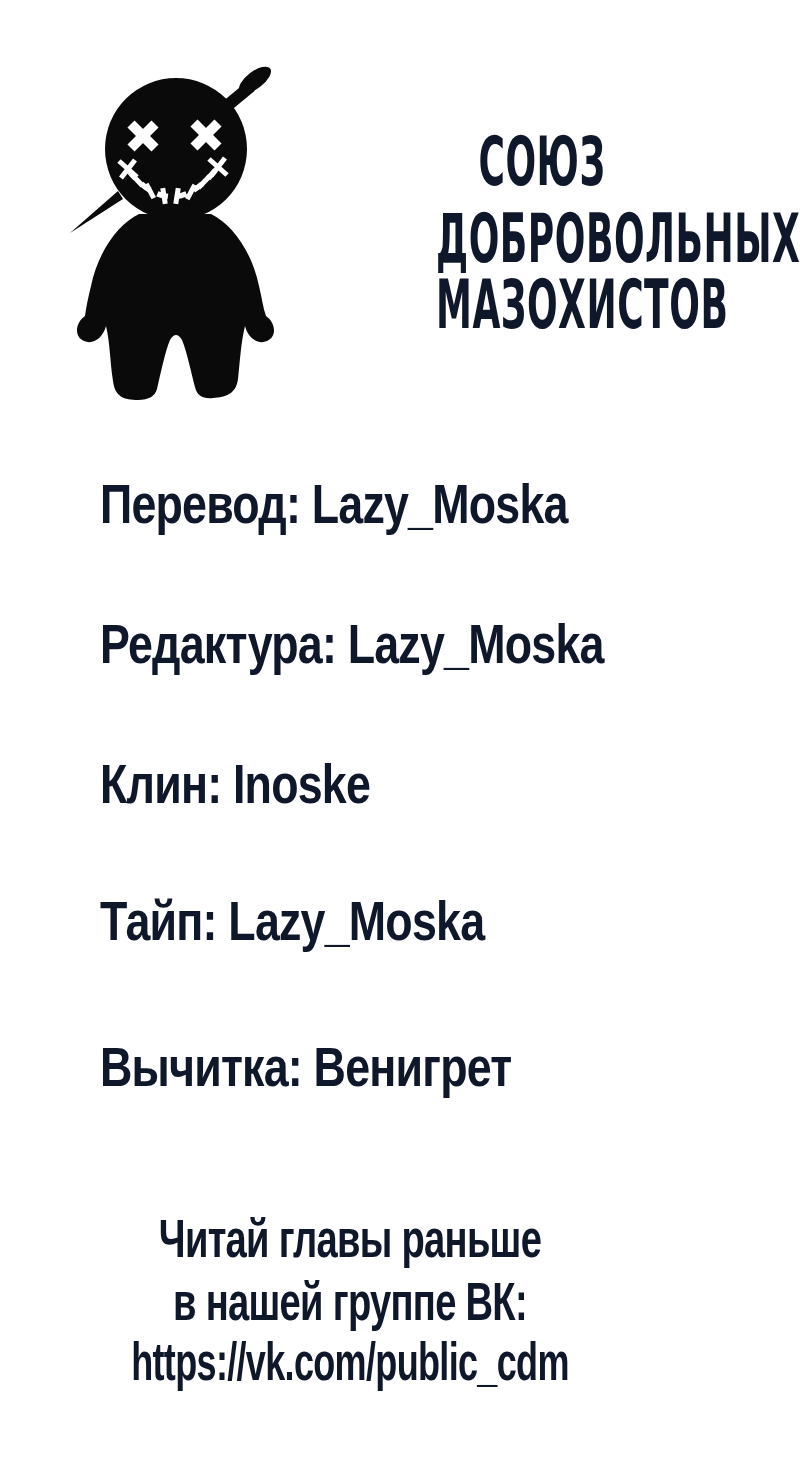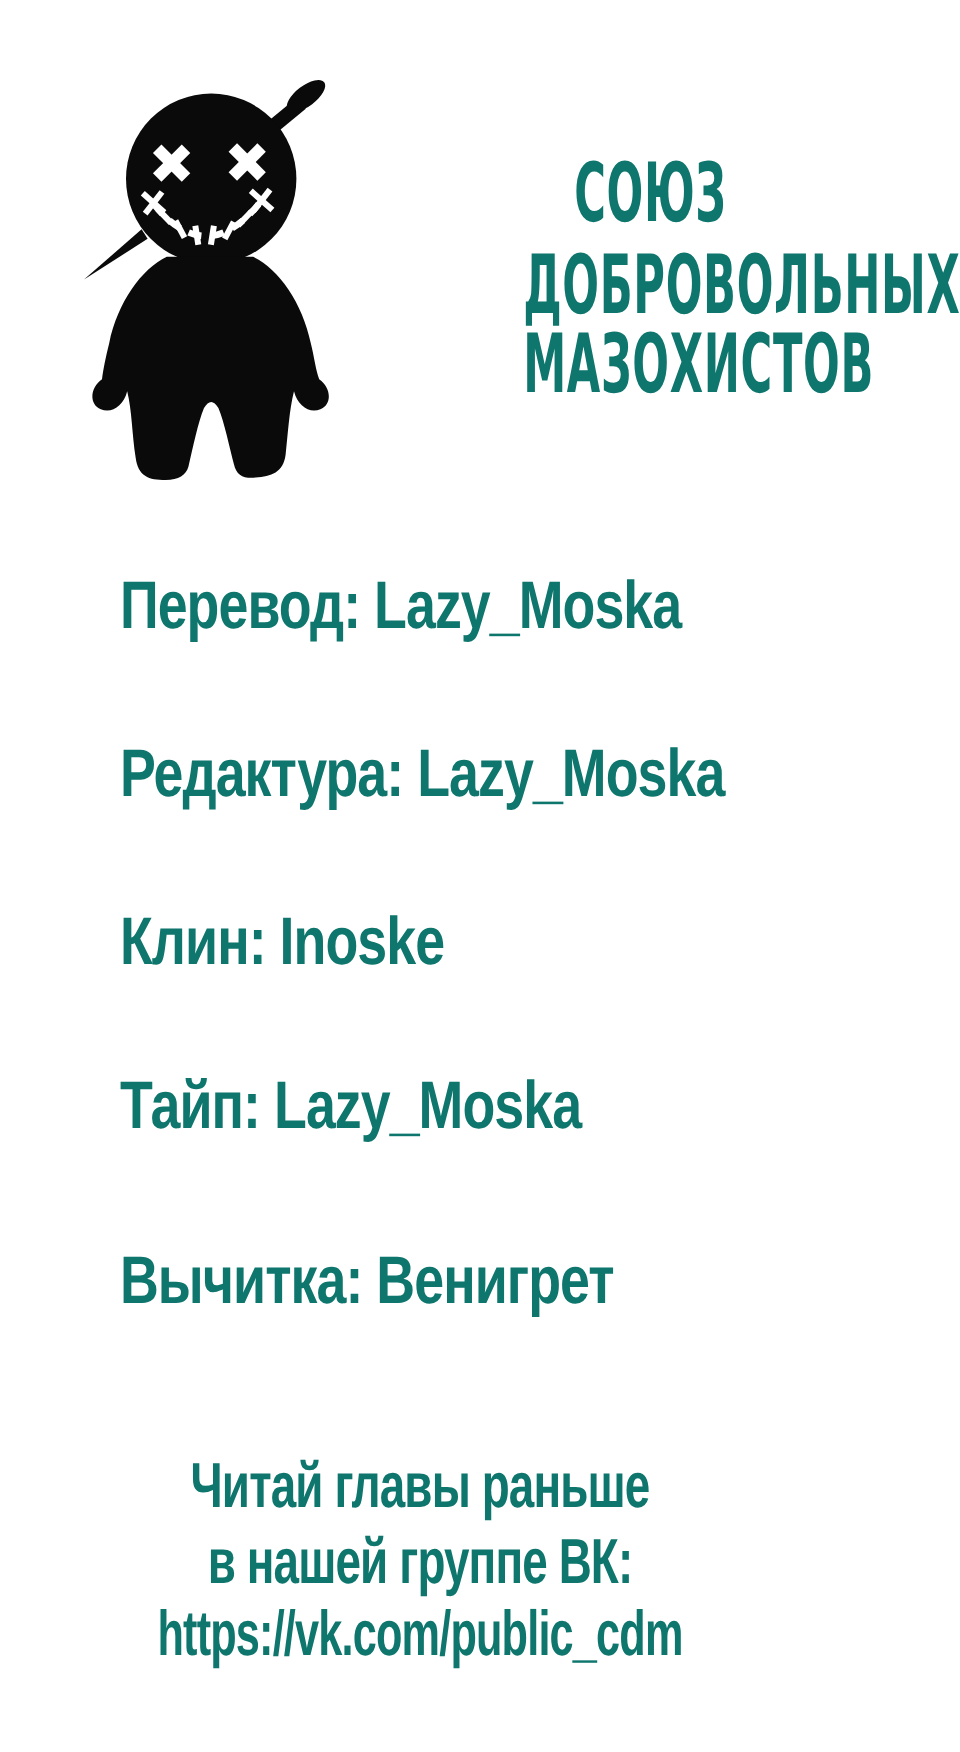--- a/index.html
+++ b/index.html
@@ -2,21 +2,21 @@
 <html><head>
 <meta charset="utf-8">
 <style>
   html, body { margin: 0; padding: 0; background: #ffffff; }
   .page {
     position: relative;
     width: 800px;
     height: 1460px;
     background: #ffffff;
     overflow: hidden;
-    color: #0f766e;
+    color: #0f172a;
     font-family: "Liberation Sans", sans-serif;
   }
   .doll {
     position: absolute;
     left: 0;
     top: 0;
     width: 300px;
     height: 420px;
   }
   .title-line {

